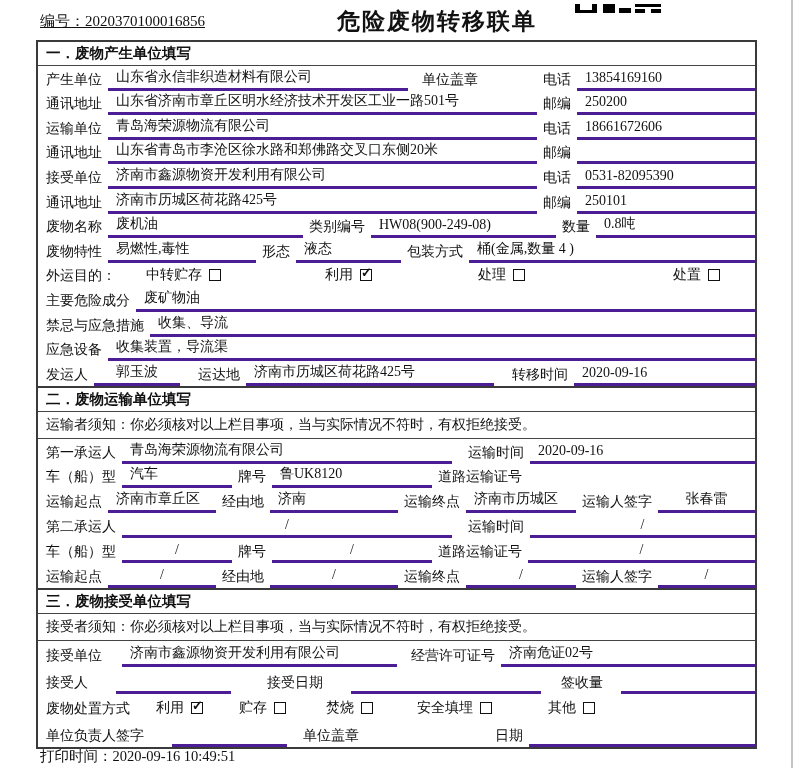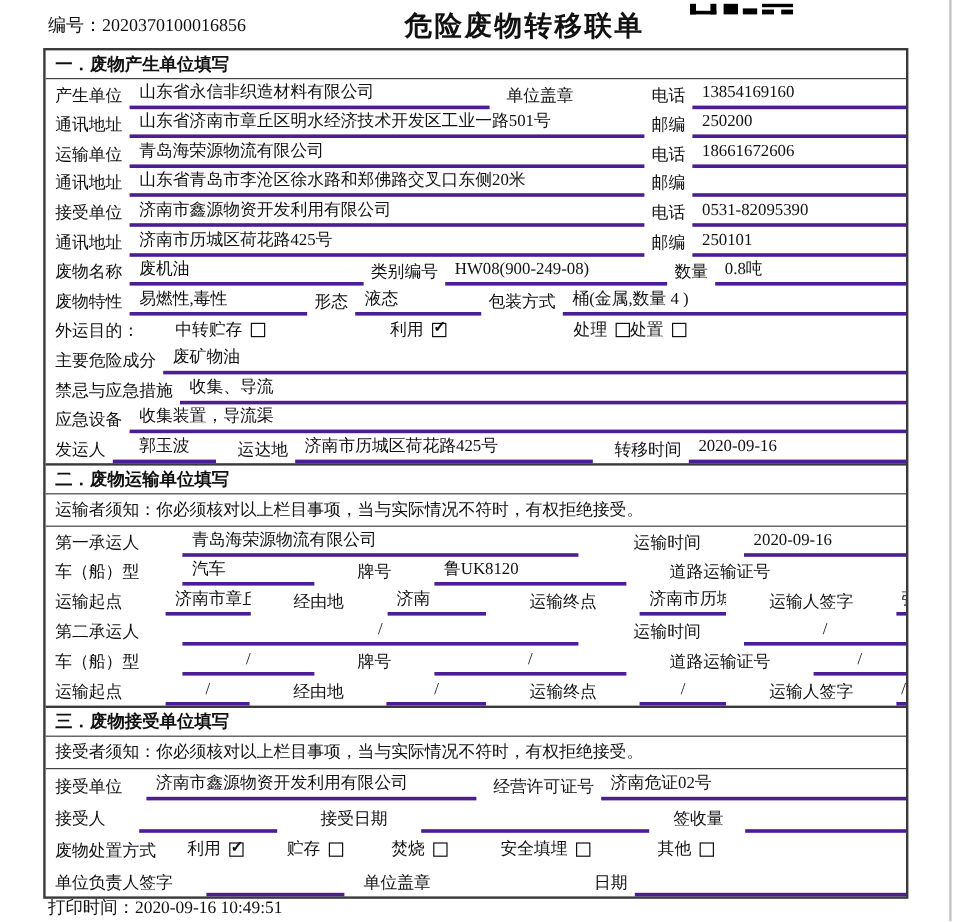--- a/index.html
+++ b/index.html
@@ -5,33 +5,33 @@
   * { margin:0; padding:0; box-sizing:border-box; }
   html,body { background:#ffffff; }
   body { font-family:"Liberation Serif","DejaVu Serif",serif; color:#111; }
   .doc { position:relative; width:796px; height:768px; background:#fff; overflow:hidden; }
 
   
   .edge { position:absolute; right:3px; top:0; width:2px; height:768px; background:#c4c4c4; }
 
   
   .hdr { position:relative; height:38px; }
-  .serial { position:absolute; left:40px; top:12px; font-size:15px; white-space:nowrap; }
+  .serial { position:absolute; left:40px; top:12px; font-size:15px; white-space:nowrap;text-decoration:underline; }
   .title { text-align:center; padding-top:6px; font-size:23px; font-weight:bold; letter-spacing:2px; transform:translateX(39px); }
   .qr { position:absolute; left:575px; top:0; width:86px; height:10px; }
 
   
   .tbl { position:absolute; left:36px; top:40px; width:721px; border:2px solid #3a3a3a; background:#fff; }
   .sec + .sec { border-top:2px solid #3a3a3a; }
   .sh { font-weight:bold; height:24px; border-bottom:1px solid #444; display:flex; align-items:center; padding:0 8px; font-size:14.5px; }
   .note { height:27px; border-bottom:1px solid #444; display:flex; align-items:center; padding:0 8px; font-size:14px; }
 
   .r { display:flex; align-items:flex-end; padding-left:8px; padding-right:0; font-size:14px; }
   .sec1 .r { height:24.6px; }
-  .sec2 .r { height:24.8px;gap:30px; }
+  .sec2 .r { height:24.8px; }
   .sec3 .r { height:26.5px; }
   .l { white-space:nowrap; padding:0 6px 2px 6px; }
   .r > .l:first-child { padding-left:0;font-family:Liberation Mono, monospace; }
   .v { border-bottom:3px solid #4c1d95; padding:0 4px 2px 8px; white-space:nowrap; overflow:hidden; min-height:18px; }
   .v.f { flex:1; }
   .v.ctr { text-align:center; padding-left:4px; }
   .mla { margin-left:auto; }
 
   .opt { display:flex; align-items:center; gap:7px; padding-bottom:3px; white-space:nowrap; }
   .cb { width:12px; height:12px; border:1.5px solid #111; position:relative; flex:none; background:#fff; }
@@ -135,21 +135,21 @@
           <span class="cb"></span>
         </span>
         <span class="opt" style="margin-left:104px">
           <span>利用</span>
           <span class="cb checked"></span>
         </span>
         <span class="opt" style="margin-left:106px">
           <span>处理</span>
           <span class="cb"></span>
         </span>
-        <span class="opt" style="">
+        <span class="opt" style="margin-left:148px">
           <span>处置</span>
           <span class="cb"></span>
         </span>
       </div>
 
       <div class="r">
         <span class="l">主要危险成分</span>
         <span class="v f">废矿物油</span>
       </div>
 

